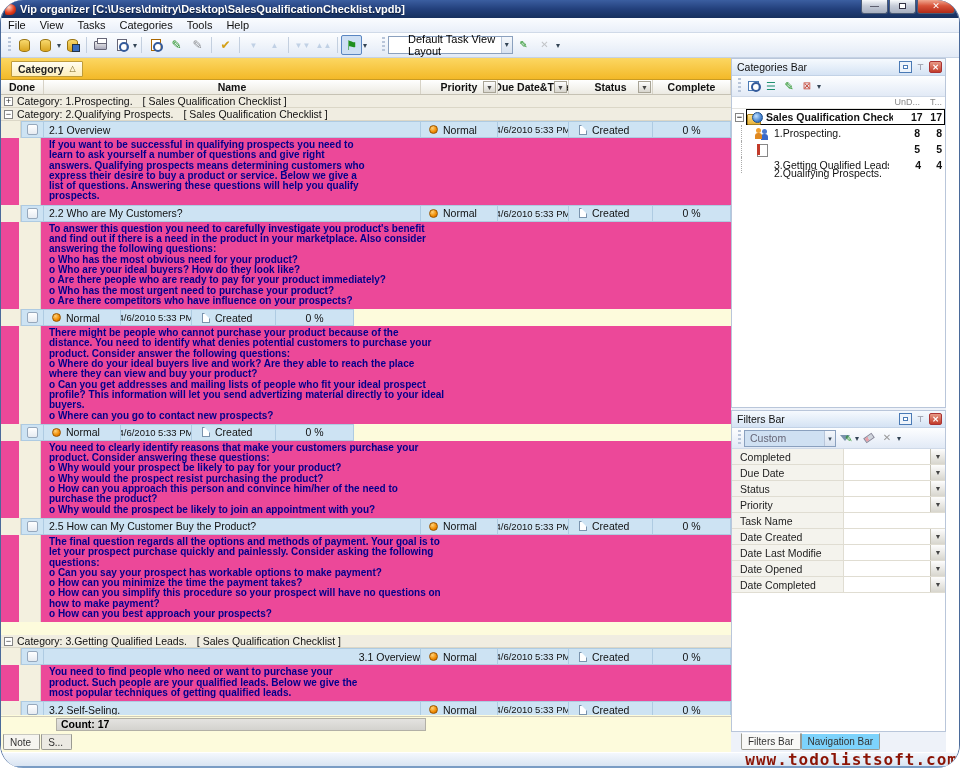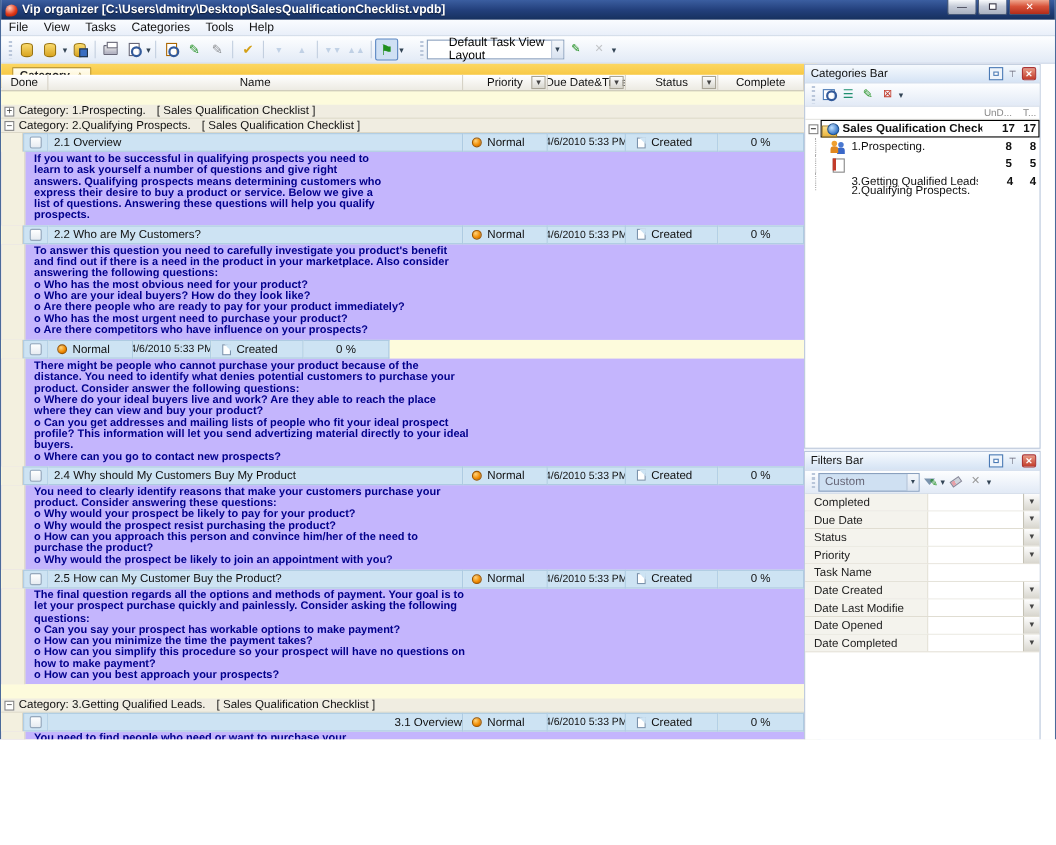--- a/index.html
+++ b/index.html
@@ -1,19 +1,19 @@
 <!DOCTYPE html>
 <html><head>
 <meta charset="utf-8">
 <style>
   * { margin:0; padding:0; box-sizing:border-box; }
   html,body { width:960px; height:768px; overflow:hidden; background:#fff;
               font-family:"Liberation Sans", sans-serif; }
-  .window { position:relative; width:960px; height:672px; background:#eef2f9;
-            border-left:1px solid #4a6a9a; border-right:1px solid #4a6a9a; overflow:hidden; }
+  .window { position:relative; width:960px; height:768px; background:#eef2f9;
+            border-left:1px solid #4a6a9a; border-right:1px solid #4a6a9a; overflow:hidden;border-radius:23px; }
 
   
   .titlebar { position:absolute; left:0; top:0; width:100%; height:18px;
               background:linear-gradient(#3b5ea0 0%, #23407c 50%, #16305e 100%);
               display:flex; align-items:center; padding-left:4px; }
   .app-icon { width:11px; height:11px; border-radius:50% 50% 50% 2px;
               background:radial-gradient(circle at 35% 30%, #ffd0c0, #e23a1a 55%, #8c1200);
               margin-right:4px; flex:none; }
   .titletext { color:#fff; font-size:11px; font-weight:bold; text-shadow:0 1px 1px #0a1830;
                white-space:nowrap; overflow:hidden; }
@@ -67,23 +67,23 @@
   .grid-area { position:absolute; left:0; top:0; width:742px; height:694px; background:#fdfbdc; }
 
   .groupband { position:absolute; left:0; top:0; width:742px; height:22px;
                background:linear-gradient(#fcd762,#f3b928); border-bottom:1px solid #c99b22;
                display:flex; align-items:center; padding-left:10px; }
   .groupbtn { height:16px; background:linear-gradient(#fffdf2,#fdeebb); border:1px solid #bf9c3a;
               font-size:10.5px; font-weight:bold; color:#222; display:flex; align-items:center;
               padding:0 6px; border-radius:1px; }
   .groupbtn .tri { font-size:8px; margin-left:6px; color:#7a6420; font-weight:normal; }
 
-  .gridheader { position:absolute; left:0; top:10px; width:730px; height:15px; display:flex;
+  .gridheader { position:absolute; left:0; top:22px; width:730px; height:15px; display:flex;
                 background:linear-gradient(#ffffff,#eceae2); border-bottom:1px solid #c6c2b4;
-                font-size:10.5px; font-weight:normal; color:#111; }
+                font-size:10.5px; font-weight:bold; color:#111; }
   .hcell { border-right:1px solid #d6d2c6; display:flex; align-items:center; justify-content:center;
            overflow:hidden; white-space:nowrap; position:relative; }
   .hdd { position:absolute; right:1px; top:1px; width:13px; height:12px;
          background:linear-gradient(#fdfdfd,#d8d6ce); border:1px solid #a8a496; font-size:7px;
          line-height:11px; text-align:center; color:#444; }
 
   .rows { position:absolute; left:0; top:37px; width:730px; height:620px; overflow:hidden;
           background:#fdfbdc; }
   .group-row { height:13px; background:#f0ede1; border-bottom:1px solid #dbd7c7;
                display:flex; align-items:center; font-size:10.5px; color:#111; }
@@ -98,21 +98,21 @@
   .tcell.first { border-left:1px solid #aecbe2; justify-content:center; }
   .checkbox { width:11px; height:11px; border:1px solid #96a8bc; background:linear-gradient(#fff,#e6ebf1);
               border-radius:2px; }
   .prio-ball { width:9px; height:9px; border-radius:50%; margin:0 5px 0 8px; flex:none;
                background:radial-gradient(circle at 35% 30%, #ffd27a, #f08a00 60%, #b85e00);
                border:1px solid #9a5500; }
   .page-icon { width:8px; height:10px; background:#fff; border:1px solid #7a93ad; margin:0 5px 0 10px;
                flex:none; position:relative; }
   .page-icon::after { content:""; position:absolute; right:-1px; top:-1px; border:3px solid;
                       border-color:#cde3f3 #cde3f3 transparent transparent; }
-  .desc-row { display:flex; background:#c4b5fd; }
+  .desc-row { display:flex; background:#ec4899;padding-left:18px; }
   .desc-gutter { width:22px; background:#f3f0df; border-right:1px solid #dbd7c7; flex:none; }
   .desc-text { padding:2px 4px 3px 8px; font-size:10px; font-weight:bold; color:#00008b;
                line-height:10.3px; white-space:pre-line; }
   .spacer-row { height:13px; background:#fdfbdc; }
 
   .countrow { position:absolute; left:0; top:658px; width:730px; height:15px; background:#fdfbdc;
               border-top:1px solid #cfccba; }
   .countbox { position:absolute; left:55px; top:1px; width:370px; height:13px;
               background:linear-gradient(#e4e3e0,#d3d2ce); border:1px solid #b2b0a6;
               font-size:10.5px; font-weight:bold; line-height:11px; padding-left:4px; color:#000; }
@@ -437,23 +437,20 @@
 o Can you get addresses and mailing lists of people who fit your ideal prospect
 profile? This information will let you send advertizing material directly to your ideal
 buyers.
 o Where can you go to contact new prospects?</span>
           </div>
           <div class="task-row">
             <span class="task-gutter"></span>
             <span class="tcell first" style="width: 23px;">
               <span class="checkbox"></span>
             </span>
-            <span class="tcell" style="width: 377px; padding-left: 5px;">
-              <span>2.4 Why should My Customers Buy My Product</span>
-            </span>
             <span class="tcell" style="width: 77px;">
               <span class="prio-ball"></span>
               <span>Normal</span>
             </span>
             <span class="tcell" style="width: 71px; justify-content: center; font-size: 9.5px;">
               <span>4/6/2010 5:33 PM</span>
             </span>
             <span class="tcell" style="width: 84px;">
               <span class="page-icon"></span>
               <span>Created</span>

